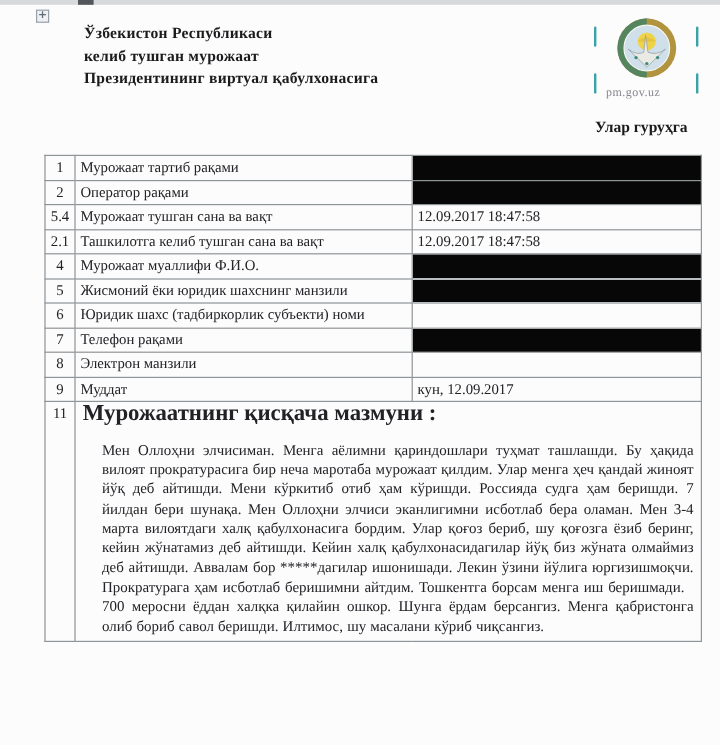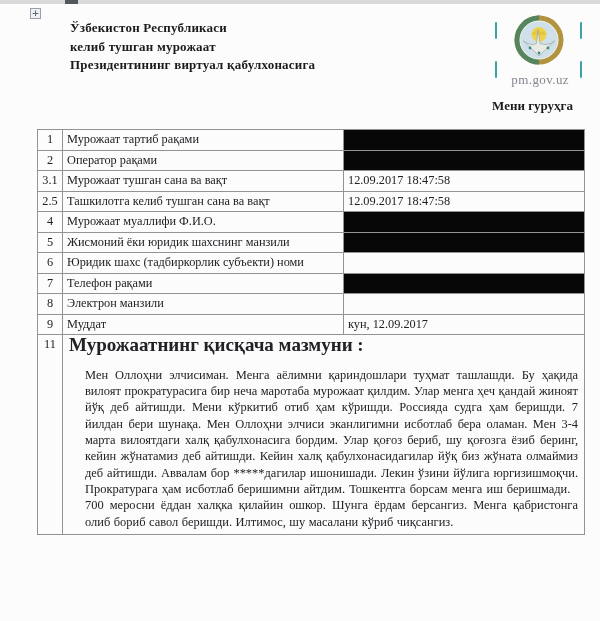--- a/index.html
+++ b/index.html
@@ -15,22 +15,22 @@
   .move-handle{position:absolute;left:30px;top:8px;width:9px;height:9px;
     border:1px solid #98a0a8;background:#eef0f3;color:#5e6c78;
     font:bold 9px/9px "DejaVu Sans", sans-serif;text-align:center;}
 
   
   .hdr{position:absolute;left:38px;top:19px;width:360px;
     font-weight:bold;font-size:13px;line-height:18.7px;color:#1b1b1d;letter-spacing:0.2px;margin-left:32px;}
 
   
   .emblem{position:absolute;left:512px;top:10px;width:54px;height:56px;}
-  .logo-caption{position:absolute;left:505px;top:72px;width:64px;text-align:right;
-    font-size:13px;color:#85868e;letter-spacing:0.4px;}
+  .logo-caption{position:absolute;left:505px;top:72px;width:64px;text-align:left;
+    font-size:10px;color:#85868e;letter-spacing:0.4px;}
   .dash{position:absolute;width:2px;height:17px;border-radius:1px;}
 
   .addressee{position:absolute;right:27px;top:98px;font-weight:bold;font-size:13px;color:#1b1b1d;}
 
   
   table.doc{position:absolute;left:37px;top:129px;width:547px;
     border-collapse:collapse;table-layout:fixed;}
   table.doc td{border:1px solid #8f9497;vertical-align:top;color:#222226;
     font-size:12.3px;line-height:15.5px;padding:2px 4px;overflow:hidden;}
   td.c-num{text-align:center;padding:2px 1px;}
@@ -71,46 +71,46 @@
     <circle cx="36" cy="38" r="1.4" fill="#3f8a7d"></circle>
     <circle cx="27" cy="43" r="1.4" fill="#3f8a7d"></circle>
   </svg>
   <div class="logo-caption">pm.gov.uz</div>
 
   <div class="dash" style="left:495px;top:22px;background:#3aa3a8;"></div>
   <div class="dash" style="left:495px;top:61px;background:#3aa3a8;"></div>
   <div class="dash" style="left:580px;top:22px;background:#3aa3a8;"></div>
   <div class="dash" style="left:580px;top:61px;background:#3aa3a8;"></div>
 
-  <div class="addressee">Мени гуруҳга</div>
+  <div class="addressee">Улар гуруҳга</div>
 
   <table class="doc">
     <colgroup>
         <col style="width:25px">
         <col style="width:281px">
         <col style="width:241px">
       </colgroup>
     <tbody>
       <tr class="single">
         <td class="c-num">1</td>
         <td>Мурожаат тартиб рақами</td>
         <td class="val redacted"></td>
       </tr>
       <tr class="single">
         <td class="c-num">2</td>
         <td>Оператор рақами</td>
         <td class="val redacted"></td>
       </tr>
       <tr class="single">
-        <td class="c-num">3.1</td>
+        <td class="c-num">5.4</td>
         <td>Мурожаат тушган сана ва вақт</td>
         <td class="val">12.09.2017 18:47:58</td>
       </tr>
       <tr class="single">
-        <td class="c-num">2.5</td>
+        <td class="c-num">2.1</td>
         <td>Ташкилотга келиб тушган сана ва вақт</td>
         <td class="val">12.09.2017 18:47:58</td>
       </tr>
       <tr class="single">
         <td class="c-num">4</td>
         <td>Мурожаат муаллифи Ф.И.О.</td>
         <td class="val redacted"></td>
       </tr>
       <tr>
         <td class="c-num">5</td>

